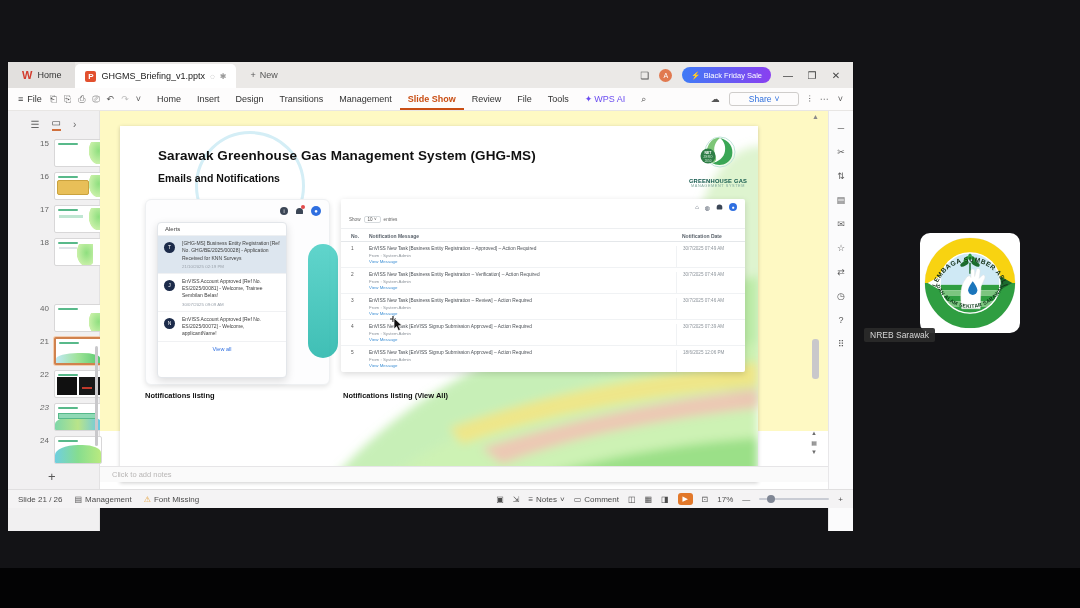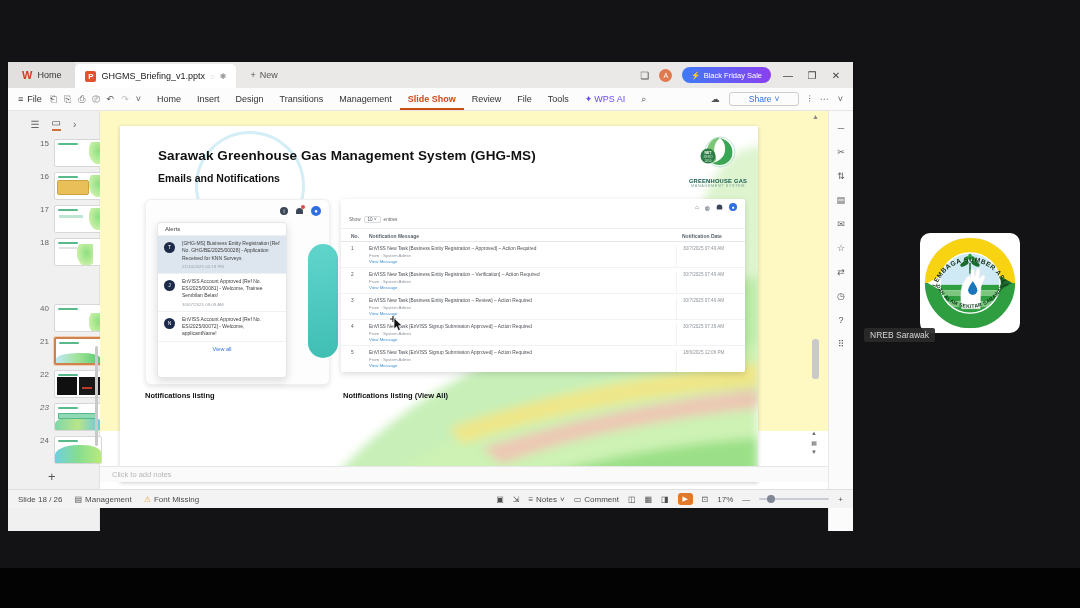--- a/index.html
+++ b/index.html
@@ -405,21 +405,21 @@
       <span>✉</span>
       <span>☆</span>
       <span>⇄</span>
       <span>◷</span>
       <span>?</span>
       <span>⠿</span>
     </div>
 
     <div class="abs statusbar">
       <div class="sb-left">
-        <span>Slide 18 / 26</span>
+        <span>Slide 21 / 26</span>
         <span style="display:flex;gap:3px;align-items:center;">
           <span>▤</span>
           <span>Management</span>
         </span>
         <span style="display:flex;gap:3px;align-items:center;">
           <span class="warn">⚠</span>
           <span>Font Missing</span>
         </span>
       </div>
       <div class="sb-right">

